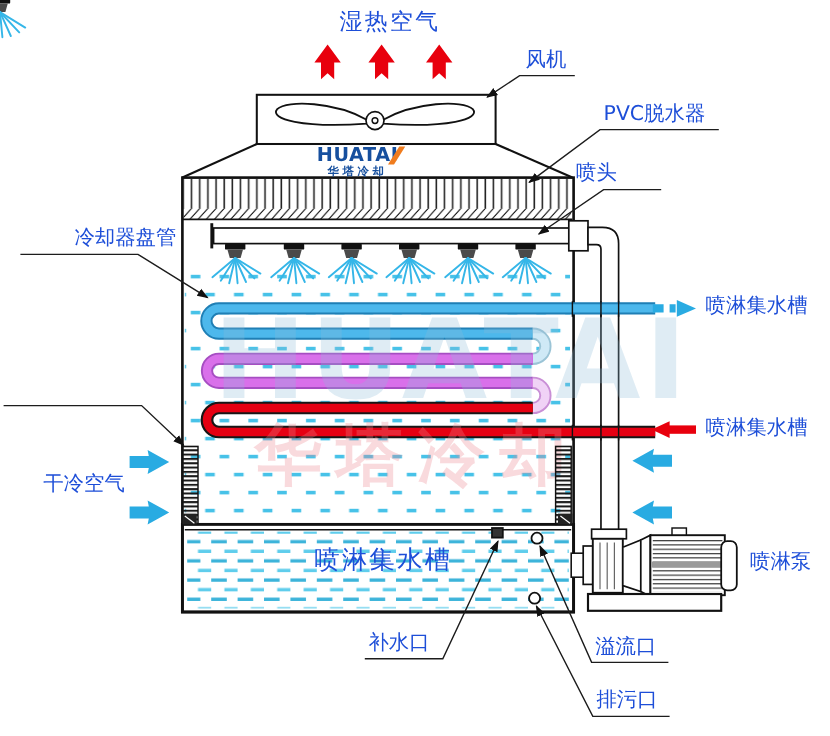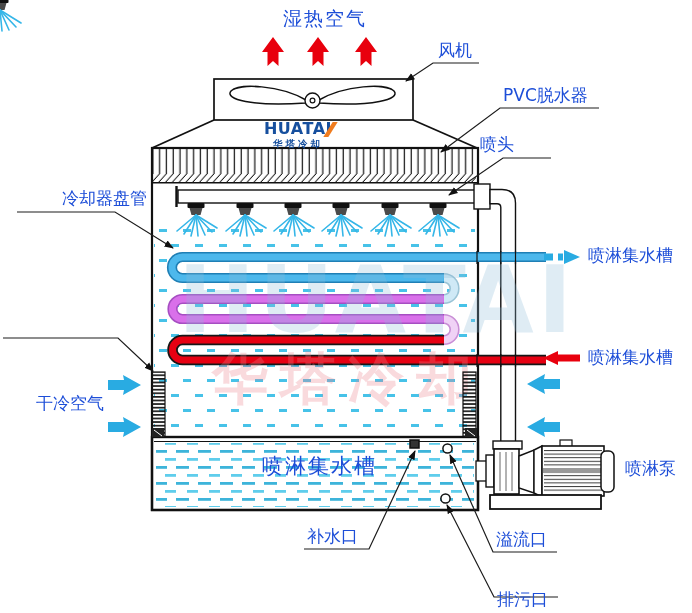--- a/index.html
+++ b/index.html
@@ -208,20 +208,20 @@
   <div class="lbl" style="left:503px;top:86px;">PVC脱水器</div>
   <div class="lbl" style="left:480px;top:135px;text-align:center;">喷头</div>
   <div class="lbl" style="left:22px;top:189px;margin-left:40px;">冷却器盘管</div>
   <div class="lbl" style="left:36px;top:394px;">干冷空气</div>
   <div class="lbl" style="left:588px;top:246px;">喷淋集水槽</div>
   <div class="lbl" style="left:588px;top:348px;">喷淋集水槽</div>
   <div class="lbl big" style="left:262px;top:455px;">喷淋集水槽</div>
   <div class="lbl" style="left:625px;top:459px;">喷淋泵</div>
   <div class="lbl" style="left:307px;top:527px;">补水口</div>
   <div class="lbl" style="left:496px;top:530px;">溢流口</div>
-  <div class="lbl" style="left:497px;top:574px;margin-top:16px;">排污口</div>
+  <div class="lbl" style="left:497px;top:574px;">排污口</div>
 
   <div class="logo">
     <span class="name"><span>HUATAI</span><i class="slash"></i></span>
     <div class="sub">华塔冷却</div>
   </div>
 
 </div>
 
 </body></html>

